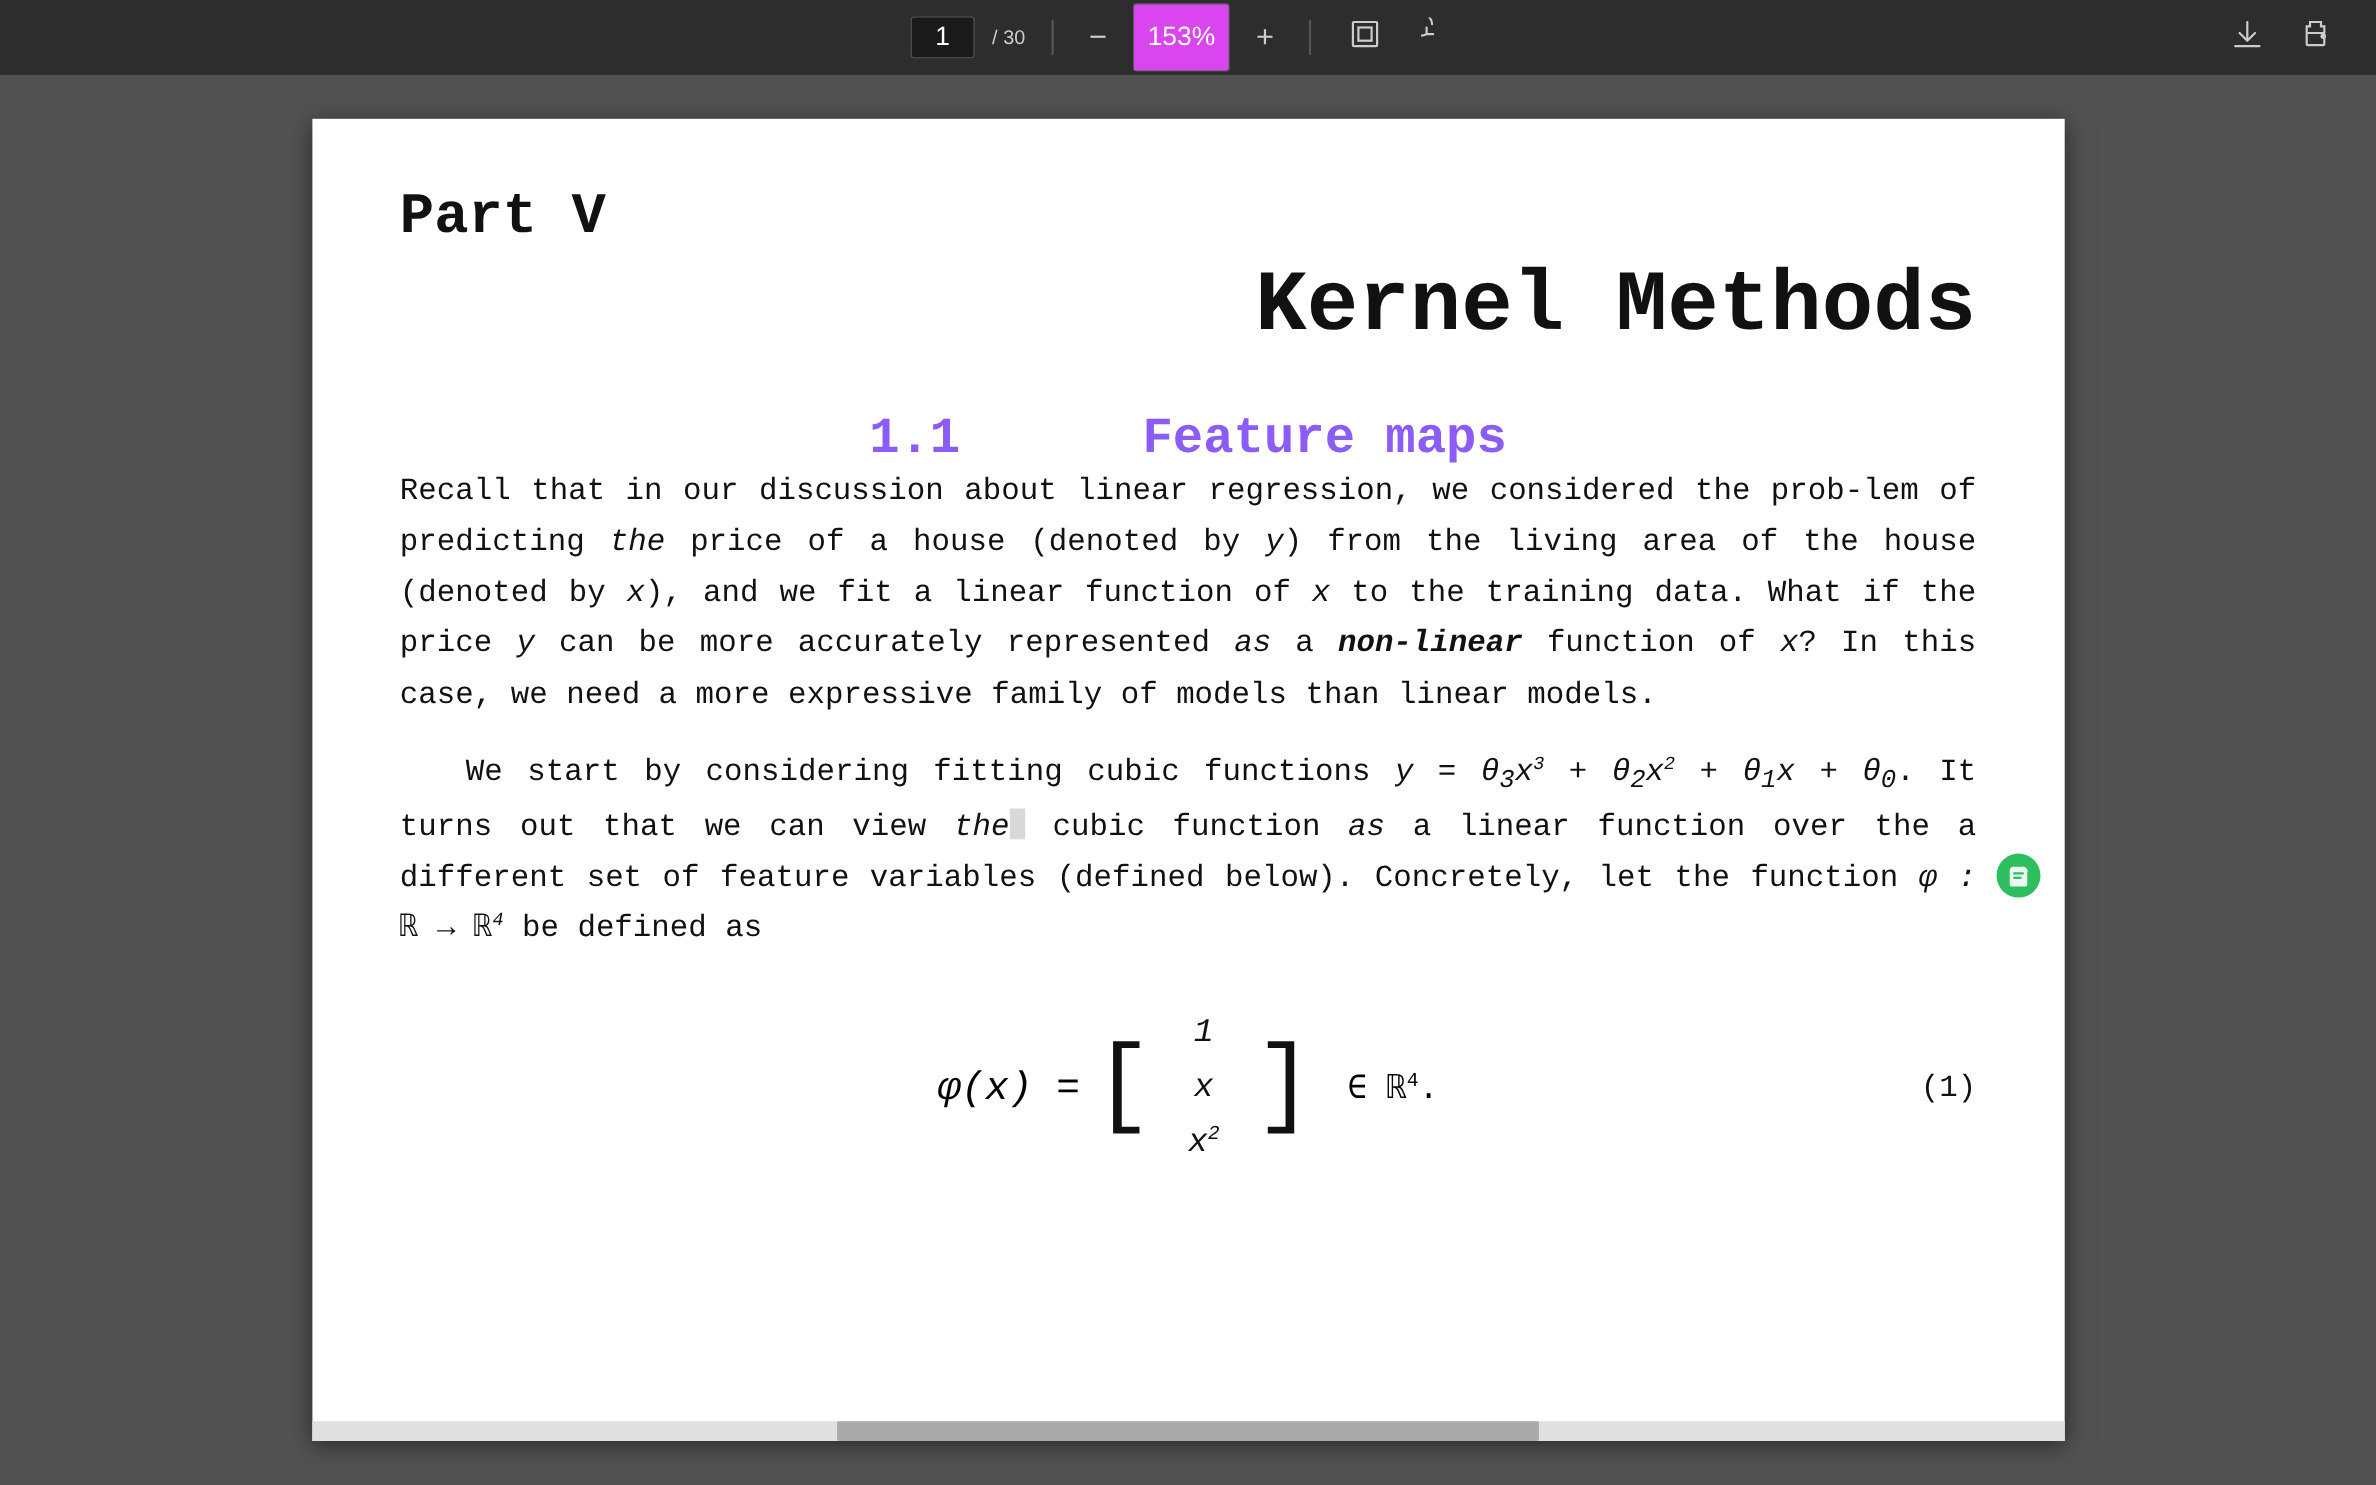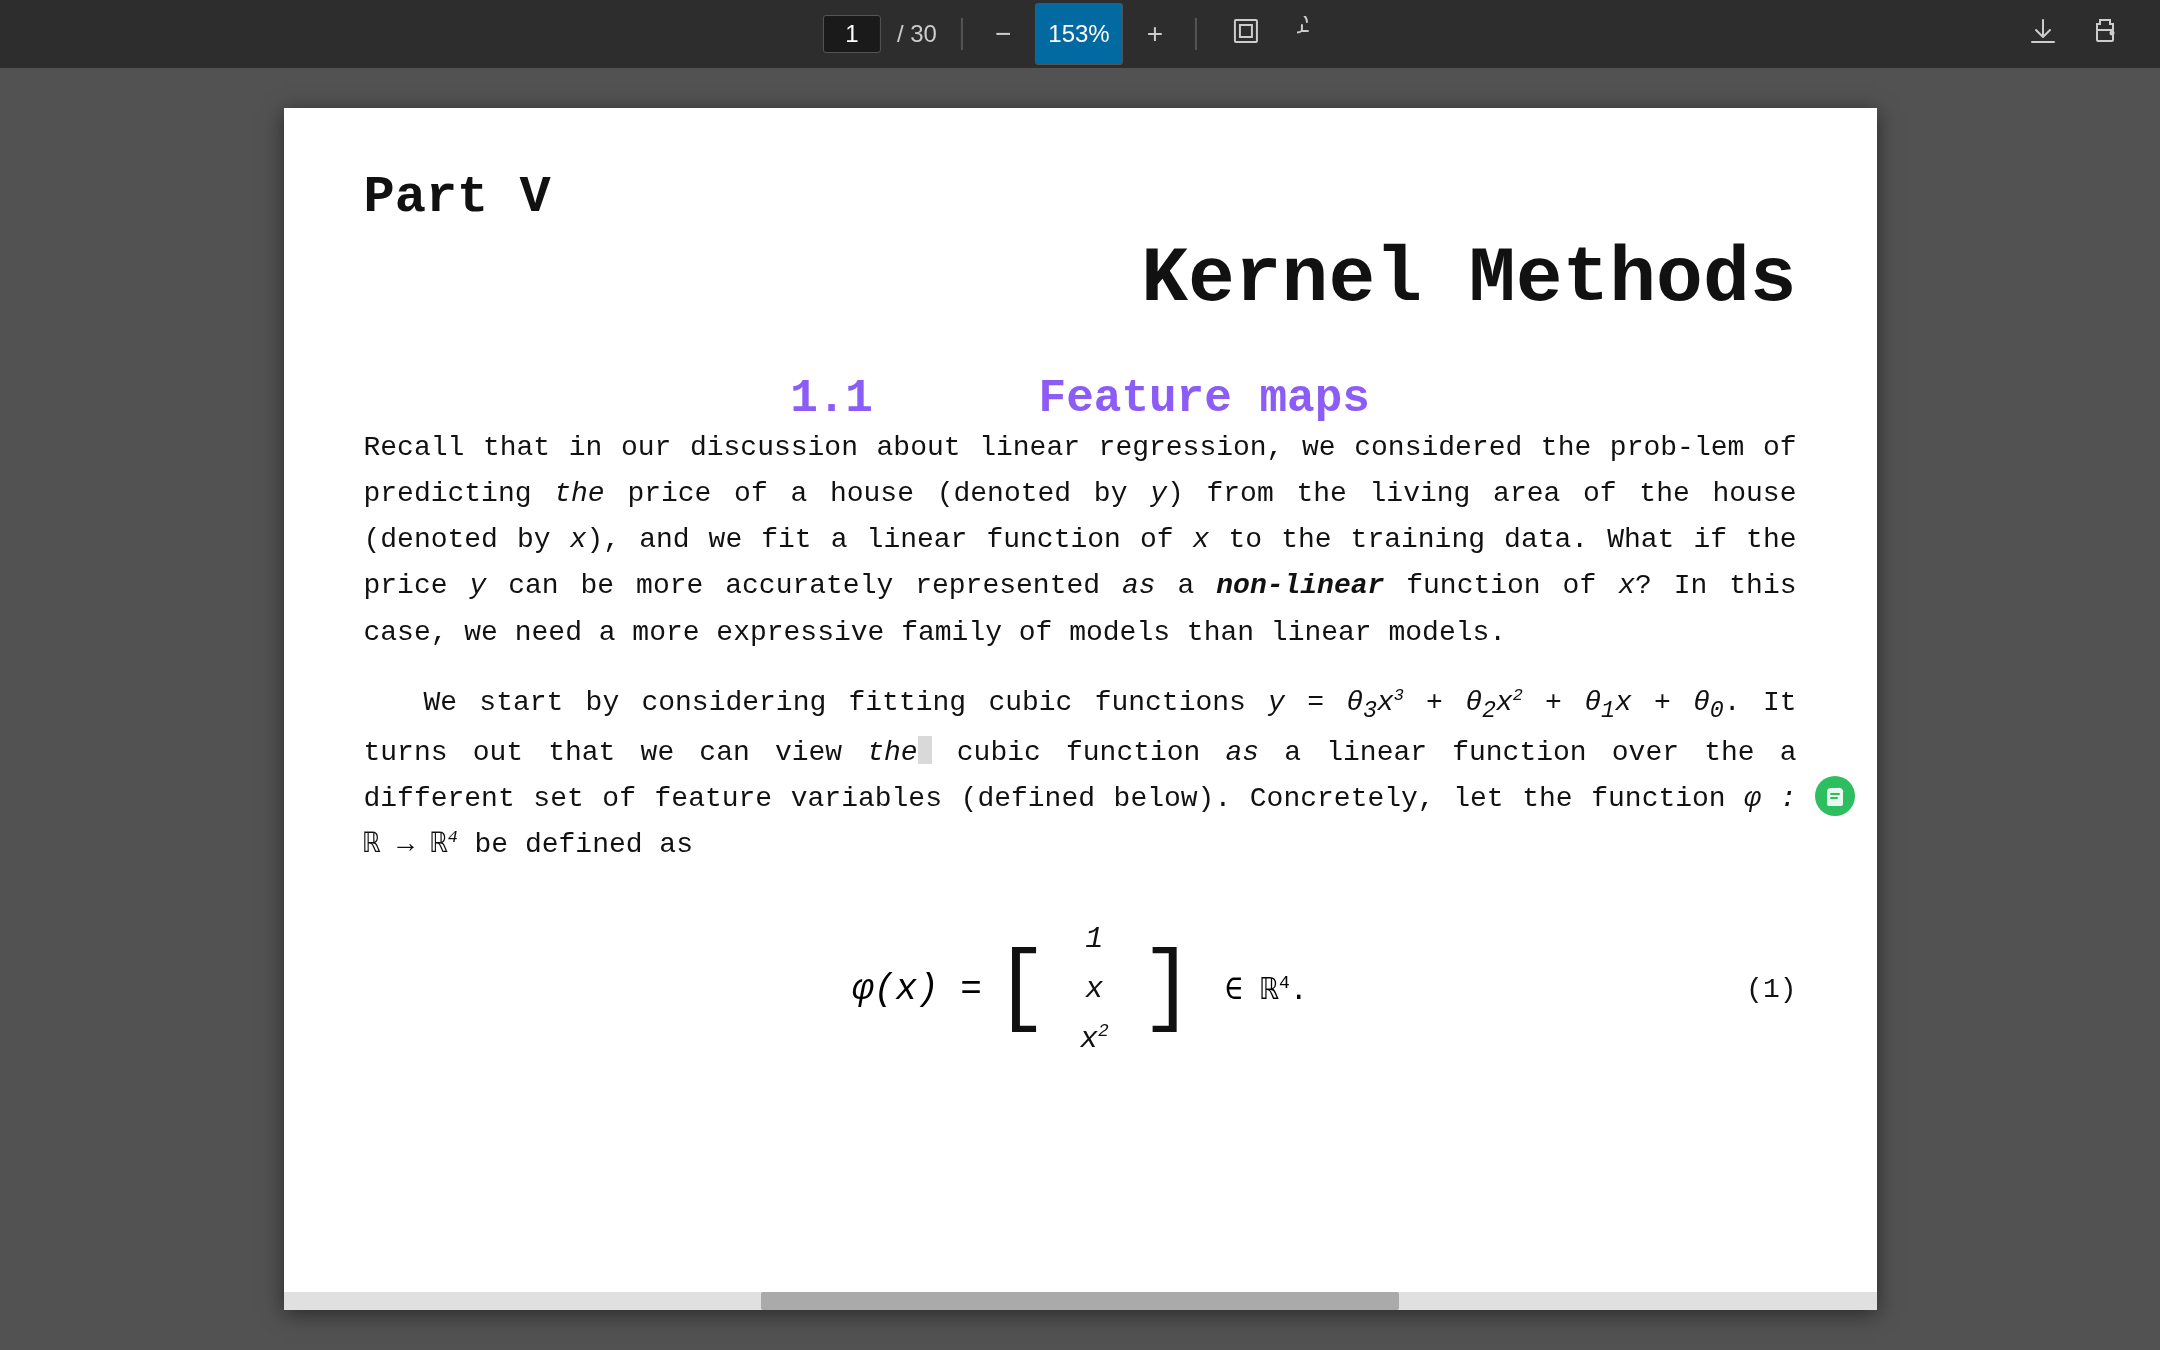--- a/index.html
+++ b/index.html
@@ -48,21 +48,21 @@
       border: none;
       color: white;
       font-size: 24px;
       width: 40px;
       text-align: center;
       outline: none;
     }
 
     .page-total {
       color: #ccc;
-      font-size: 24px;
+      font-size: 18px;
       margin-left: 0;
     }
 
     .toolbar-divider {
       width: 2px;
       height: 32px;
       background: #555;
       margin: 0 8px;
     }
 
@@ -70,21 +70,21 @@
       background: transparent;
       border: none;
       color: #ccc;
       font-size: 28px;
       cursor: pointer;
       padding: 4px 8px;
       border-radius: 3px;
     }
 
     .zoom-display {
-      background: #0369a1;
+      background: #d946ef;
       border: 1px solid #555;
       border-radius: 3px;
       color: white;
       font-size: 24px;
       padding: 16px 12px;
       min-width: 80px;
       text-align: center;
     }
 
     .toolbar-icon-btn {

